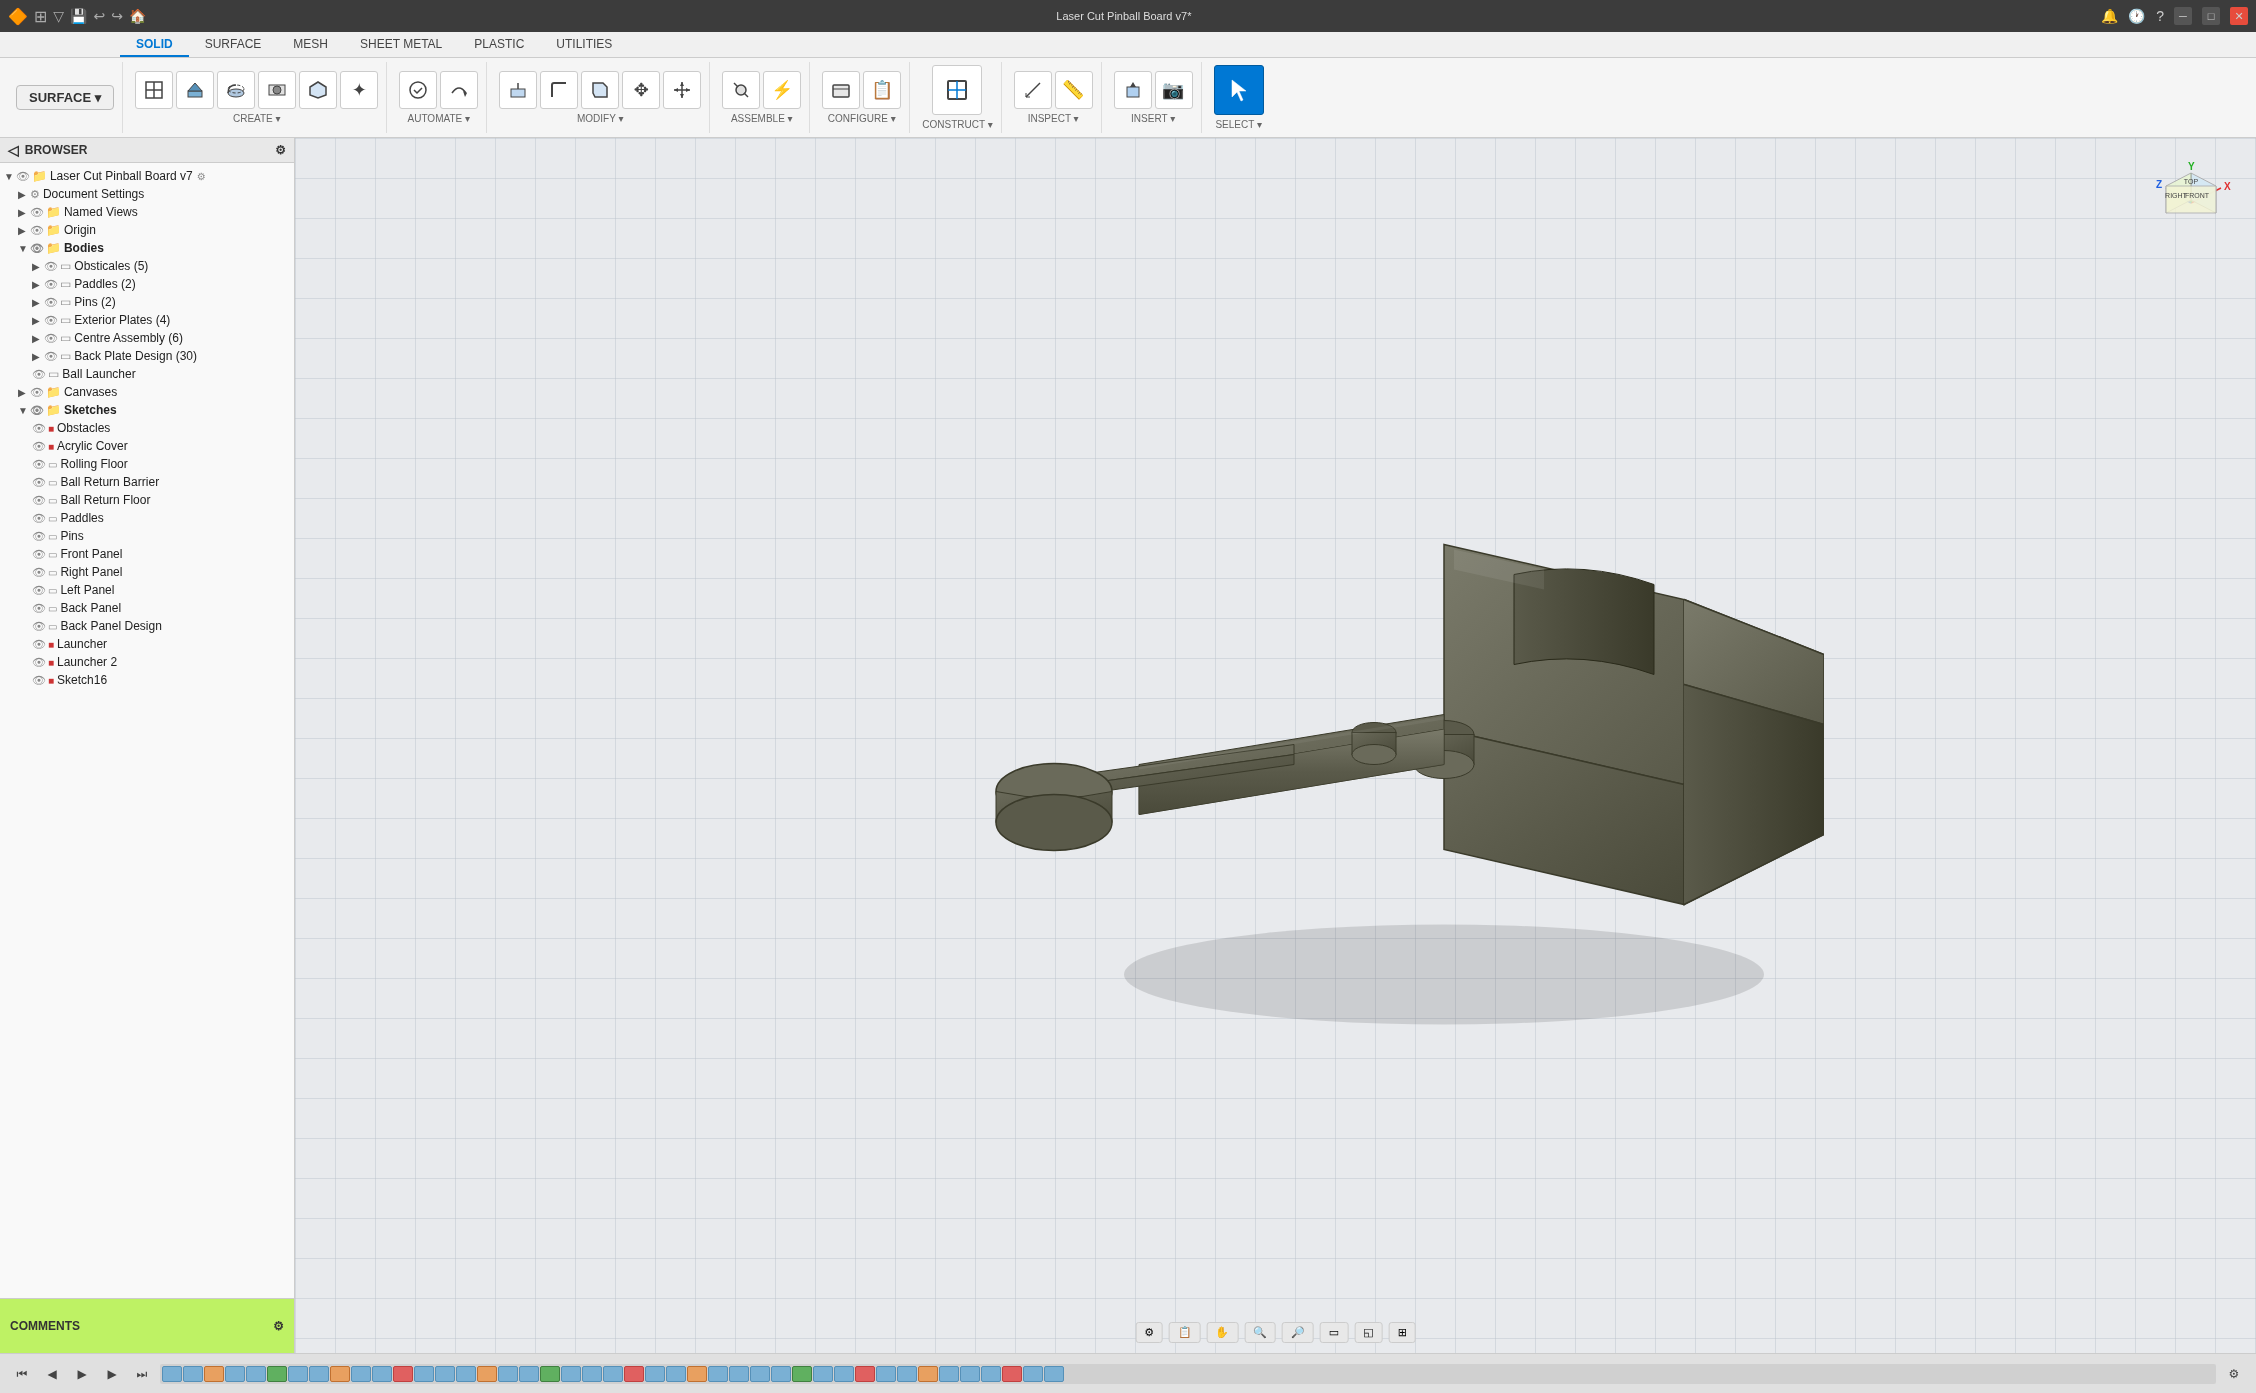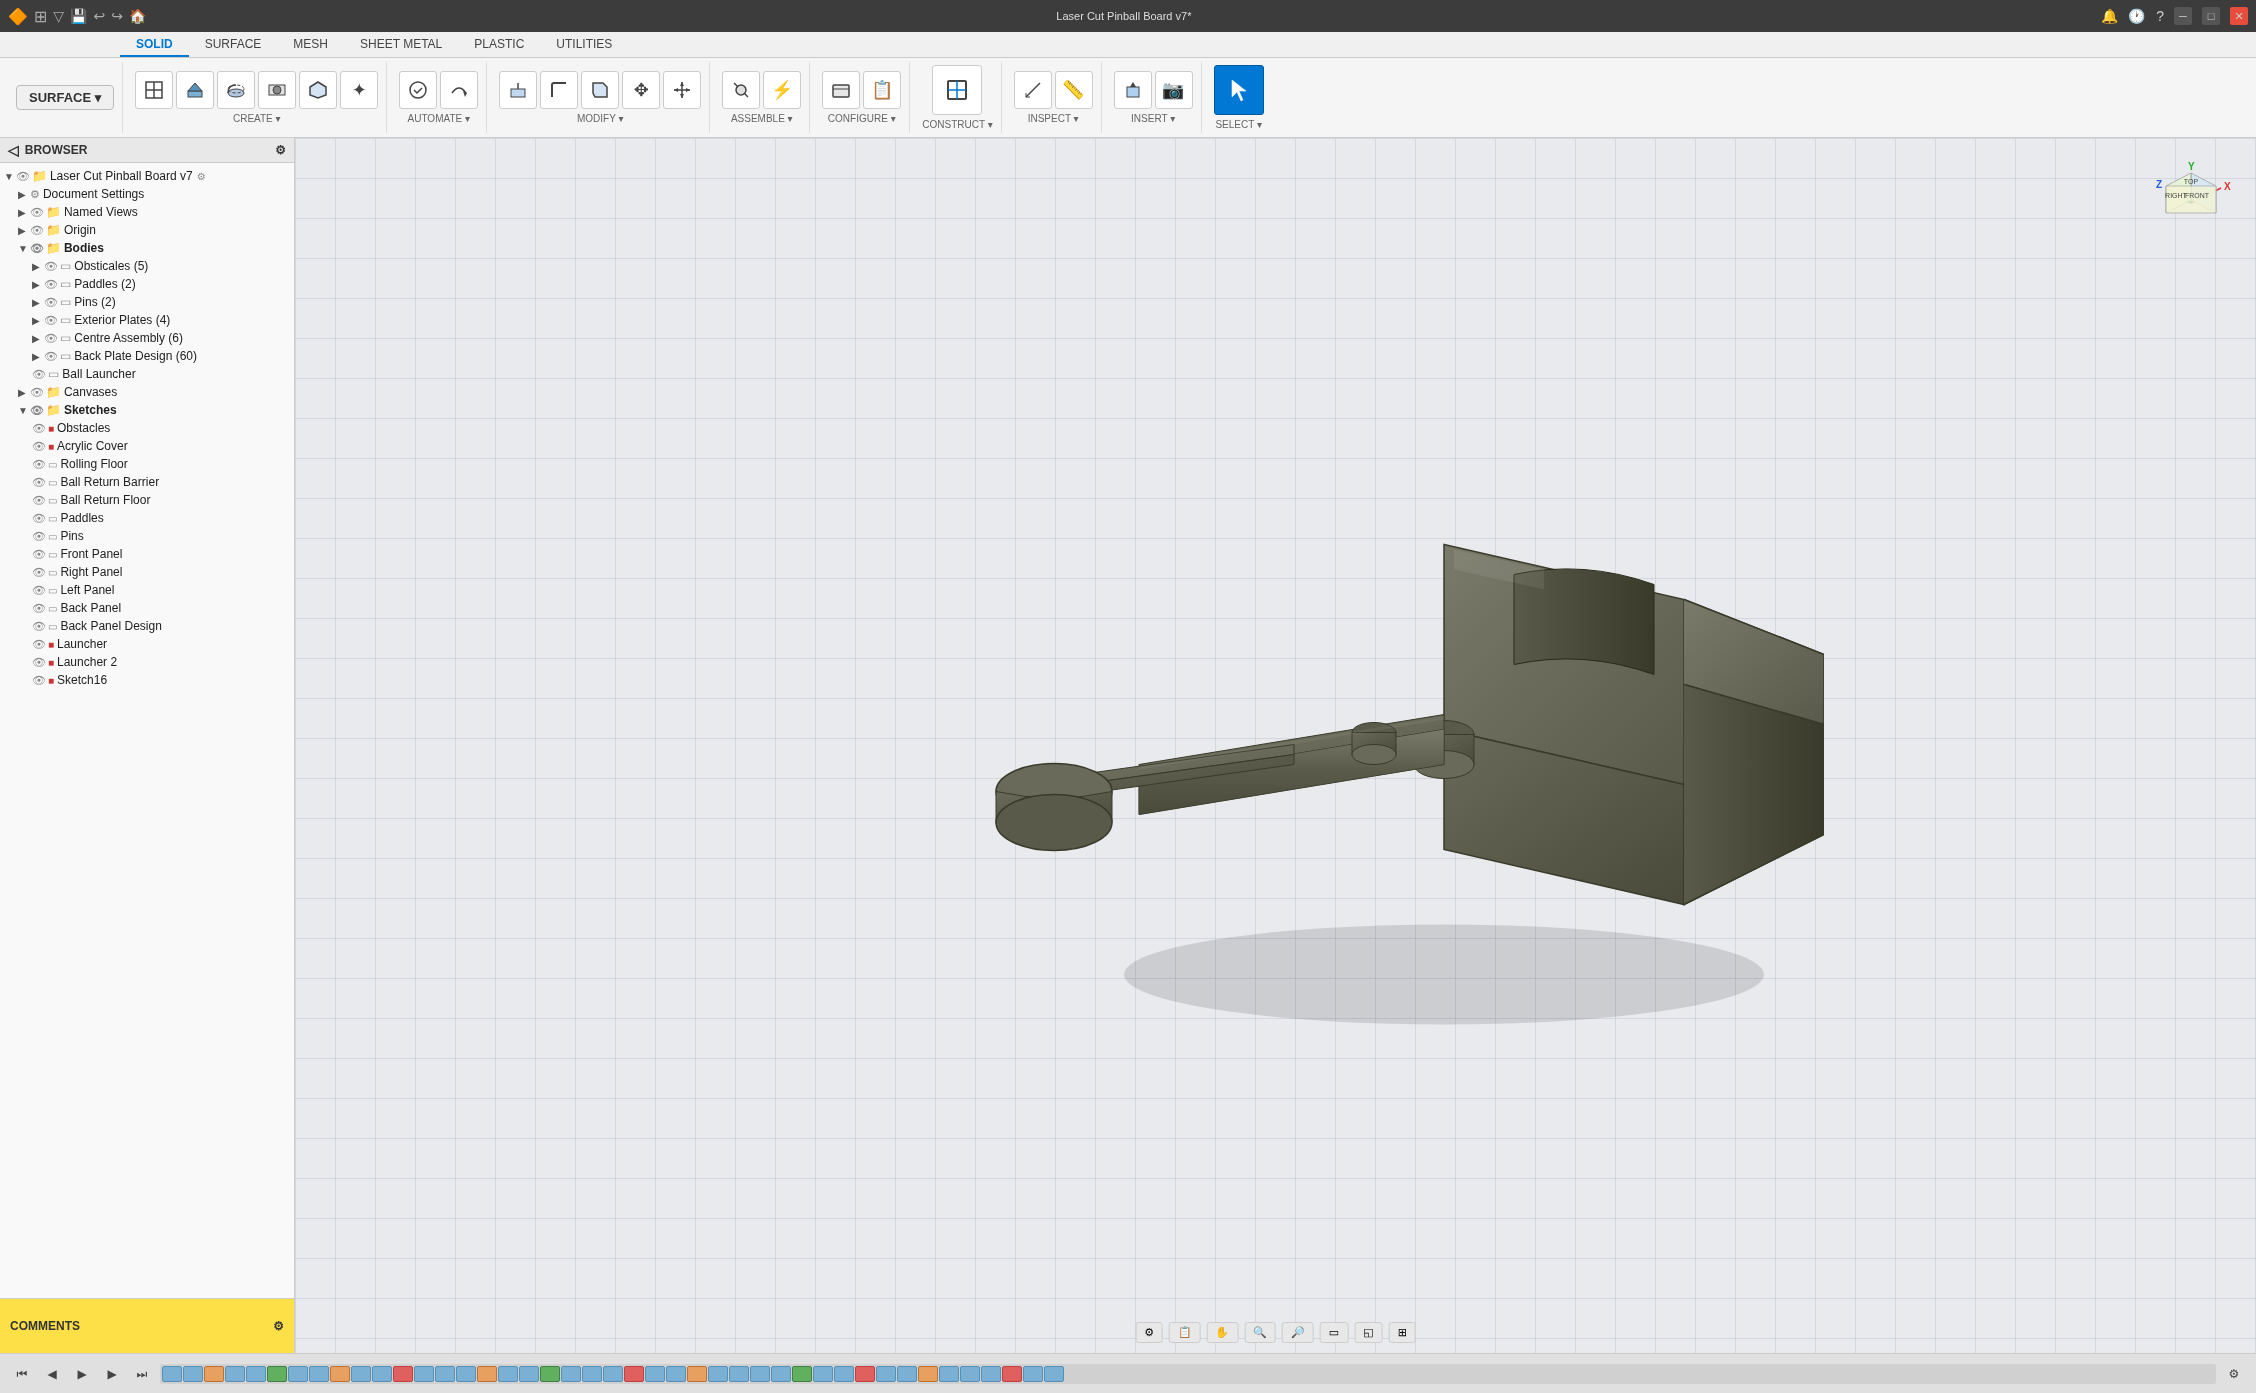--- a/index.html
+++ b/index.html
@@ -131,21 +131,21 @@
       color: #222;
       white-space: nowrap;
     }
     .tree-item .indent { display: inline-block; }
     .eye-icon { color: #666; margin-right: 2px; }
     .folder-icon { color: #e8a020; margin-right: 3px; }
     .expand-arrow { width: 12px; display: inline-block; font-size: 10px; color: #555; }
 
     #comments-panel {
       height: 55px;
-      background: #fde047;
+      background: #bef264;
       border-top: 1px solid #ccc;
       display: flex;
       align-items: center;
       padding: 0 10px;
       font-size: 12px;
       font-weight: 600;
       color: #333;
       gap: 8px;
       justify-content: space-between;
     }
@@ -522,21 +522,21 @@
         <span class="expand-arrow">▶</span>
         <span class="eye-icon vis-icon">👁</span>
         <span style="color:#888; margin-right:3px;">▭</span>
         <span>Centre Assembly (6)</span>
       </div>
       <div class="tree-item">
         <span class="indent" style="width:28px;"></span>
         <span class="expand-arrow">▶</span>
         <span class="eye-icon vis-icon">👁</span>
         <span style="color:#888; margin-right:3px;">▭</span>
-        <span>Back Plate Design (60)</span>
+        <span>Back Plate Design (30)</span>
       </div>
       <div class="tree-item">
         <span class="indent" style="width:28px;"></span>
         <span class="eye-icon vis-icon">👁</span>
         <span style="color:#888; margin-right:3px;">▭</span>
         <span>Ball Launcher</span>
       </div>
 
       <div class="tree-item">
         <span class="indent" style="width:14px;"></span>

